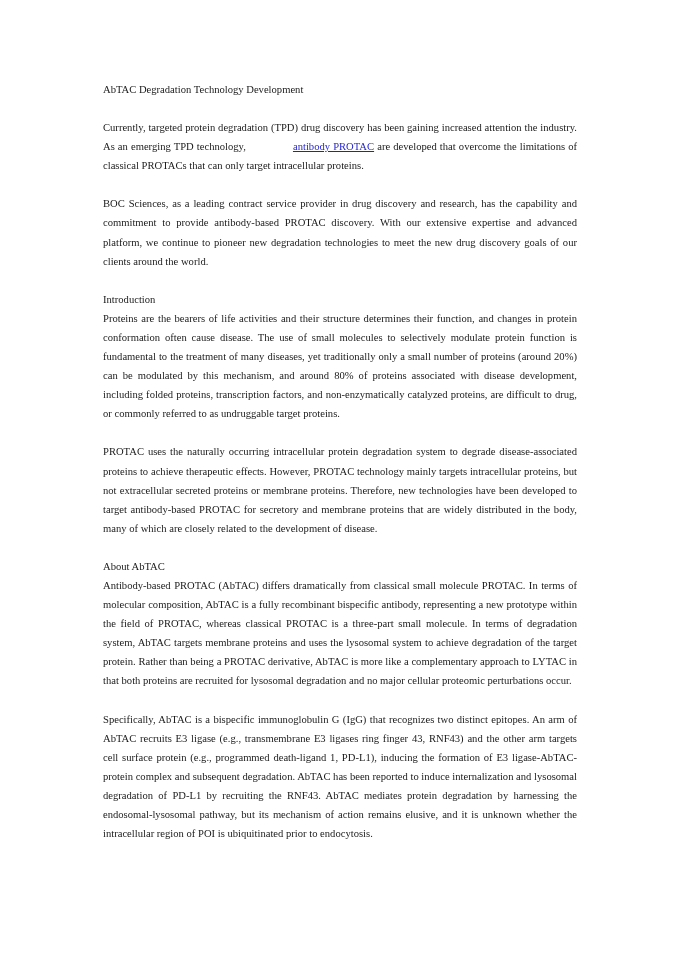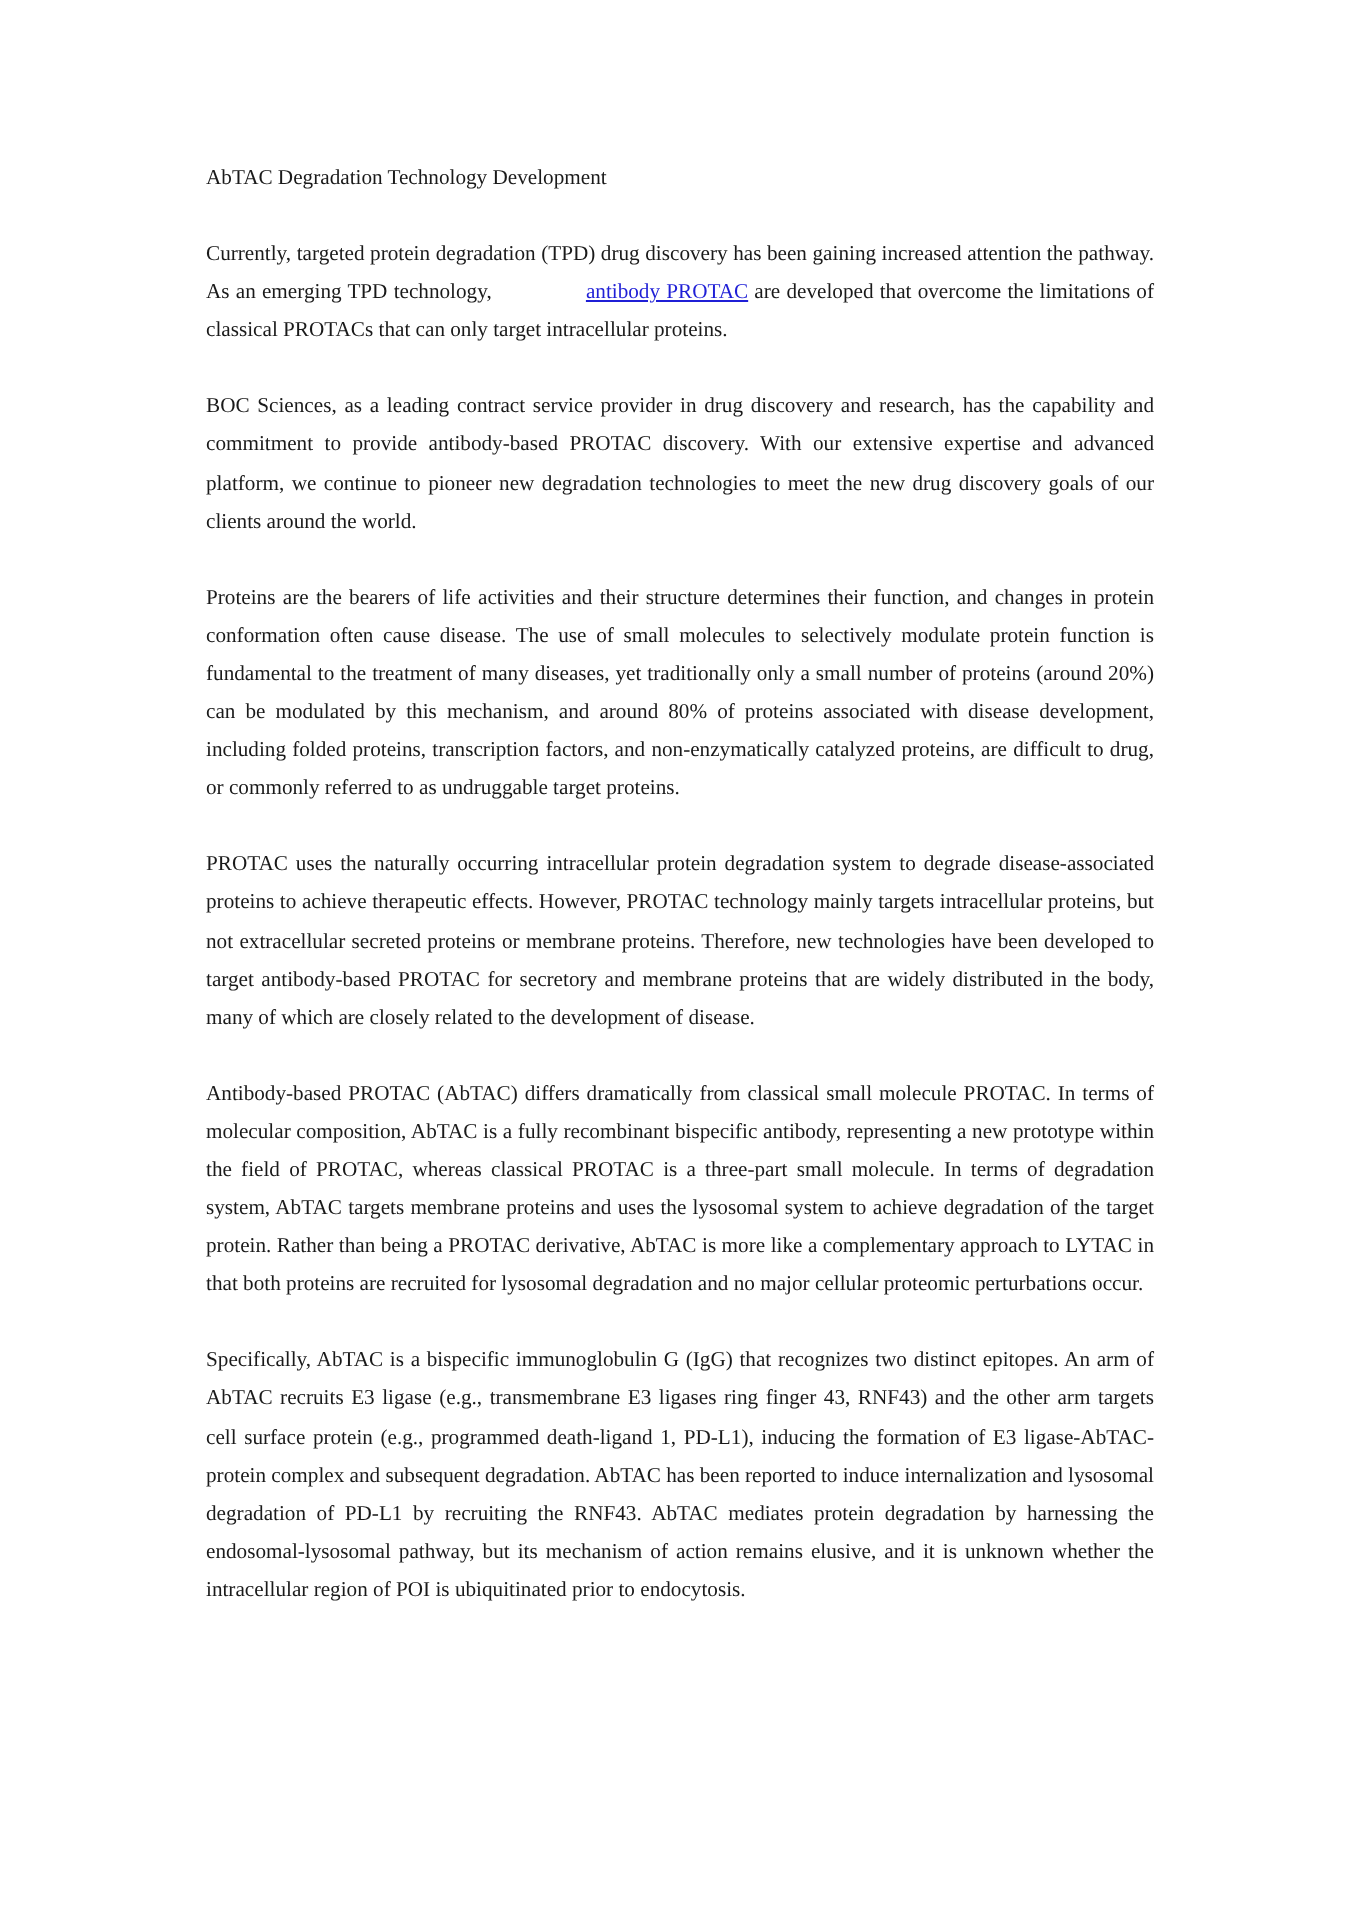--- a/index.html
+++ b/index.html
@@ -13,22 +13,24 @@
   .para { margin: 0 0 19px 0; text-align: justify; }
   .heading { margin: 0; }
   .link { color: #1f1fd6; text-decoration: underline; }
 </style>
 </head>
 <body>
 
 <div class="page">
   <p class="title">AbTAC Degradation Technology Development</p>
 
-  <p class="para"><span>Currently, targeted protein degradation (TPD) drug discovery has been gaining increased attention the pathway. As an emerging TPD technology, </span><a class="link" style="color: rgb(31, 31, 214); margin-left: 44px;">antibody PROTAC</a><span> are developed that overcome the limitations of classical PROTACs that can only target intracellular proteins.</span></p>
+  <p class="para"><span>Currently, targeted protein degradation (TPD) drug discovery has been gaining increased attention the industry. As an emerging TPD technology, </span><a class="link" style="color: rgb(31, 31, 214); margin-left: 44px;">antibody PROTAC</a><span> are developed that overcome the limitations of classical PROTACs that can only target intracellular proteins.</span></p>
 
   <p class="para">BOC Sciences, as a leading contract service provider in drug discovery and research, has the capability and commitment to provide antibody-based PROTAC discovery. With our extensive expertise and advanced platform, we continue to pioneer new degradation technologies to meet the new drug discovery goals of our clients around the world.</p>
 
+  <p class="heading">Introduction</p>
   <p class="para">Proteins are the bearers of life activities and their structure determines their function, and changes in protein conformation often cause disease. The use of small molecules to selectively modulate protein function is fundamental to the treatment of many diseases, yet traditionally only a small number of proteins (around 20%) can be modulated by this mechanism, and around 80% of proteins associated with disease development, including folded proteins, transcription factors, and non-enzymatically catalyzed proteins, are difficult to drug, or commonly referred to as undruggable target proteins.</p>
   <p class="para">PROTAC uses the naturally occurring intracellular protein degradation system to degrade disease-associated proteins to achieve therapeutic effects. However, PROTAC technology mainly targets intracellular proteins, but not extracellular secreted proteins or membrane proteins. Therefore, new technologies have been developed to target antibody-based PROTAC for secretory and membrane proteins that are widely distributed in the body, many of which are closely related to the development of disease.</p>
 
+  <p class="heading">About AbTAC</p>
   <p class="para">Antibody-based PROTAC (AbTAC) differs dramatically from classical small molecule PROTAC. In terms of molecular composition, AbTAC is a fully recombinant bispecific antibody, representing a new prototype within the field of PROTAC, whereas classical PROTAC is a three-part small molecule. In terms of degradation system, AbTAC targets membrane proteins and uses the lysosomal system to achieve degradation of the target protein. Rather than being a PROTAC derivative, AbTAC is more like a complementary approach to LYTAC in that both proteins are recruited for lysosomal degradation and no major cellular proteomic perturbations occur.</p>
   <p class="para">Specifically, AbTAC is a bispecific immunoglobulin G (IgG) that recognizes two distinct epitopes. An arm of AbTAC recruits E3 ligase (e.g., transmembrane E3 ligases ring finger 43, RNF43) and the other arm targets cell surface protein (e.g., programmed death-ligand 1, PD-L1), inducing the formation of E3 ligase-AbTAC-protein complex and subsequent degradation. AbTAC has been reported to induce internalization and lysosomal degradation of PD-L1 by recruiting the RNF43. AbTAC mediates protein degradation by harnessing the endosomal-lysosomal pathway, but its mechanism of action remains elusive, and it is unknown whether the intracellular region of POI is ubiquitinated prior to endocytosis.</p>
 </div>
 
 </body></html>

